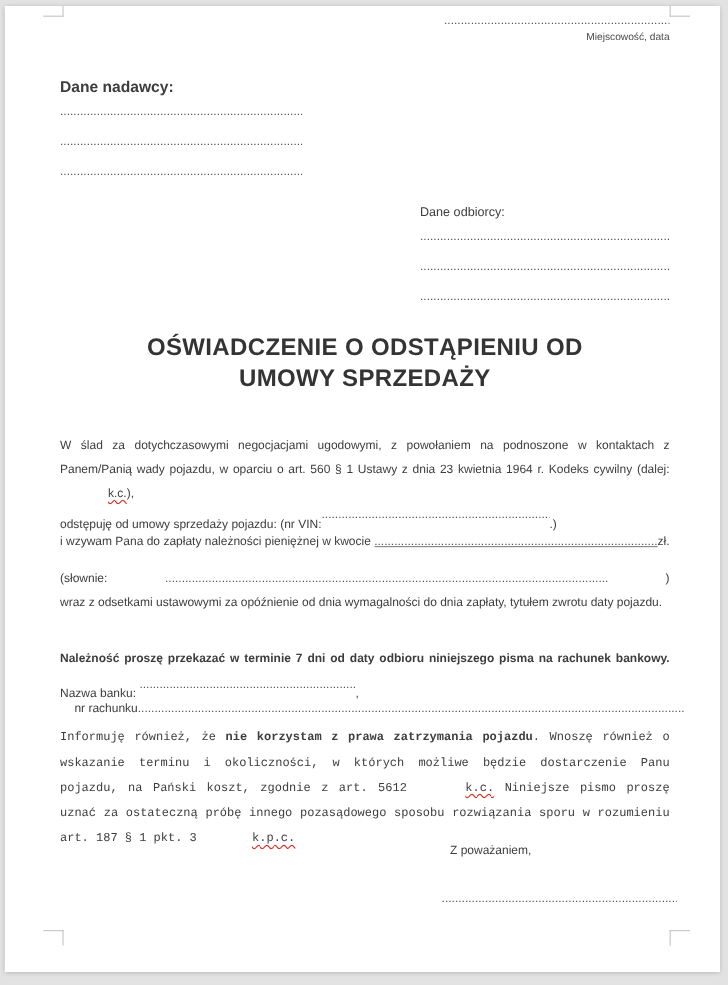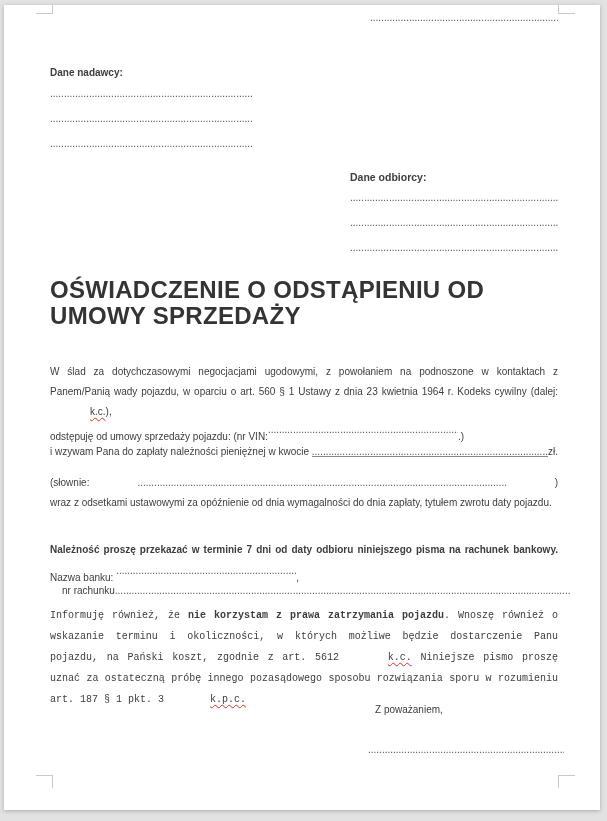--- a/index.html
+++ b/index.html
@@ -35,31 +35,31 @@
   .underlined{text-decoration:underline;text-decoration-color:#8a8a8a;text-underline-offset:1px;}
 
   .just{text-align:justify;}
   .just-last{text-align:justify;text-align-last:justify;}
   .b{font-weight:bold;}
   .sic{text-decoration:underline wavy #d93025 1px;text-underline-offset:2px;padding-left:40px;}
 
   .date-block{right:0;top:6px;width:188px;text-align:right;}
   .date-label{font-size:8.5px;color:#4a4a4a;line-height:11px;display:block;}
 
-  .sender-label{left:0;top:58px;font-weight:bold;font-size:10px;}
+  .sender-label{left:0;top:58px;font-weight:bold;font-size:13px;}
   .sender-lines{left:0;top:82px;width:202px;}
   .sender-lines .dotline{margin-bottom:11px;}
 
-  .recipient-label{left:300px;top:162px;font-weight:bold;font-size:10.5px;}
+  .recipient-label{left:300px;top:162px;font-weight:normal;font-size:10.5px;}
   .recipient-lines{left:300px;top:186px;width:208px;}
   .recipient-lines .dotline{margin-bottom:11px;}
 
   .title{
-    left:0;top:272px;width:508px;text-align:left;
-    font-size:24px;line-height:26px;font-weight:bold;color:#343434;
+    left:0;top:272px;width:508px;text-align:center;
+    font-size:20px;line-height:26px;font-weight:bold;color:#343434;
     letter-spacing:.3px;
   }
 
   .p1{left:0;top:357px;width:508px;}
   .vin-line{left:0;top:415px;width:508px;}
   .amount-line{left:0;top:437px;width:508px;}
   .slownie-line{left:0;top:468px;width:508px;gap:48px;}
   .interest-p{left:0;top:488px;width:508px;}
   .payment-p{left:0;top:535px;width:508px;font-weight:bold;}
   .bank-line{left:0;top:556px;width:508px;}
@@ -75,20 +75,21 @@
 
   <div class="mark mark-tl"></div>
   <div class="mark mark-tr"></div>
   <div class="mark mark-bl"></div>
   <div class="mark mark-br"></div>
 
   <div class="content">
 
     <div class="abs date-block">
       <span class="dots dotline" style="width:188px;">........................................................................................................................................................................................................................................................................</span>
+      <span class="date-label">Miejscowość, data</span>
     </div>
 
     <div class="abs sender-label">Dane nadawcy:</div>
     <div class="abs sender-lines">
       <span class="dots dotline" style="width:202px;">........................................................................................................................................................................................................................................................................</span>
       <span class="dots dotline" style="width:202px;">........................................................................................................................................................................................................................................................................</span>
       <span class="dots dotline" style="width:202px;">........................................................................................................................................................................................................................................................................</span>
     </div>
 
     <div class="abs recipient-label">Dane odbiorcy:</div>

